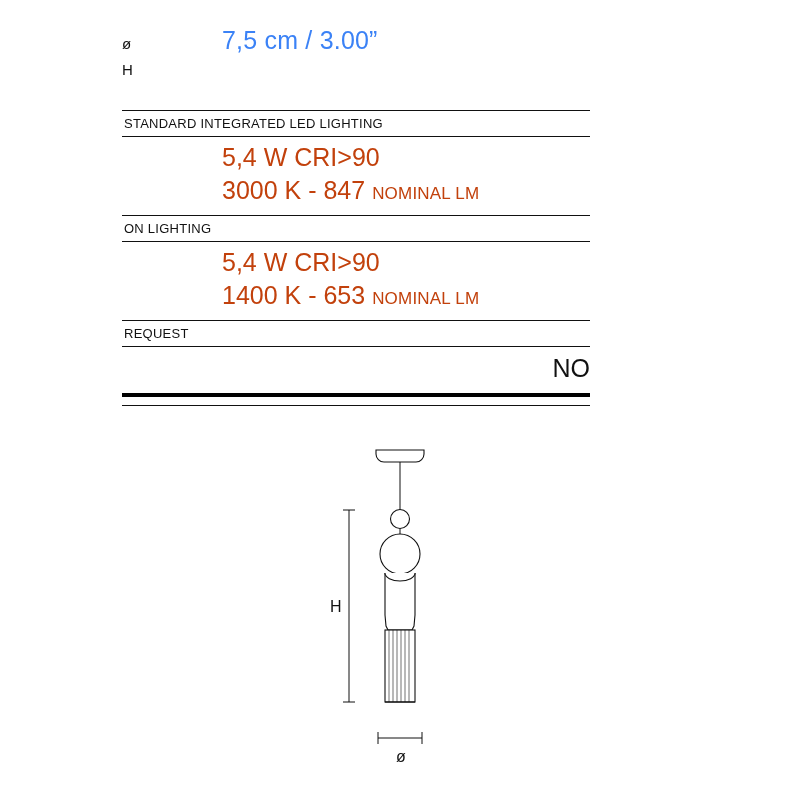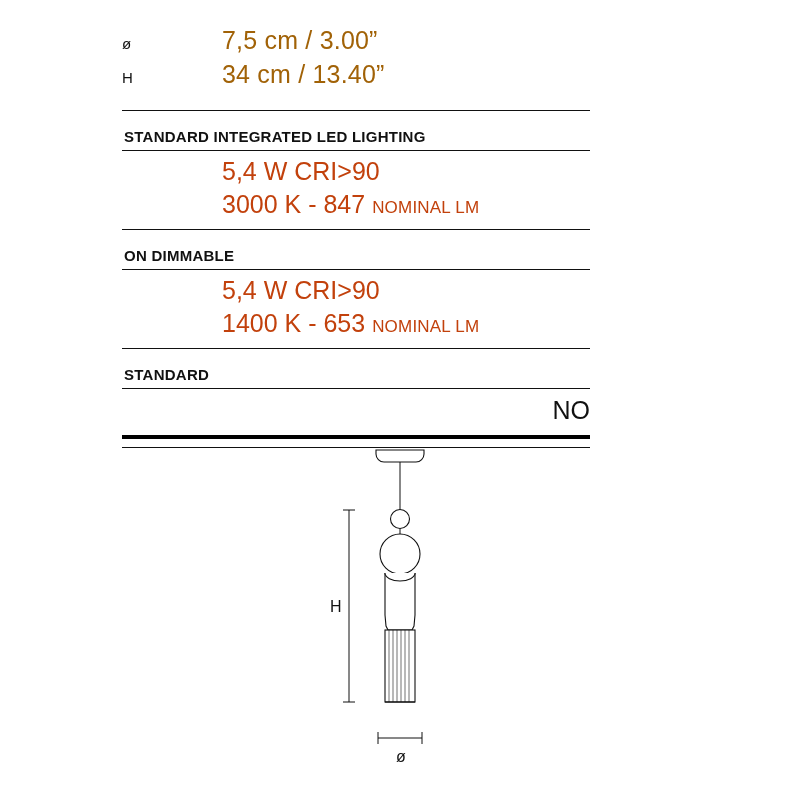--- a/index.html
+++ b/index.html
@@ -38,44 +38,43 @@
   }
   .dim-symbol {
     width: 100px;
     font-size: 15px;
     color: #111;
     line-height: 1;
   }
   .dim-value {
     font-size: 25px;
     letter-spacing: 0.2px;
-    color: #a16207;
+    color: #3b82f6;
     line-height: 1;
   }
 
   .rule-thin {
     border-top: 1.6px solid #111;
     width: 468px;
   }
   .rule-hair {
     border-top: 1.2px solid #111;
     width: 468px;
   }
   .rule-thick {
     border-top: 4px solid #000;
     width: 468px;
   }
 
   .section-label {
-    font-size: 15px;
-    font-weight: bold;
+    font-size: 13px;
+    font-weight: normal;
     letter-spacing: 0.25px;
     padding: 5px 0 5px 2px;
     color: #111;
-    margin-top: 12px;
   }
 
   .value-block {
     padding: 4px 0 8px 100px;
   }
   .value-line {
     font-size: 25px;
     line-height: 1.32;
     color: #c2410c;
     white-space: nowrap;
@@ -121,45 +120,44 @@
 
   <div class="spec-table">
 
     <div class="dim-row">
       <div class="dim-symbol">ø</div>
       <div class="dim-value">7,5 cm / 3.00”</div>
     </div>
 
     <div class="dim-row">
       <div class="dim-symbol">H</div>
-      <div class="dim-value">34 cm / 13.40”</div>
     </div>
 
     <div class="gap-md"></div>
 
     <div class="rule-thin"></div>
     <div class="section-label">STANDARD INTEGRATED LED LIGHTING</div>
     <div class="rule-hair"></div>
 
     <div class="value-block">
       <div class="value-line">5,4 W CRI&gt;90</div>
       <div class="value-line"><span>3000 K - 847 </span><span class="small">NOMINAL LM</span></div>
     </div>
 
     <div class="rule-hair"></div>
-    <div class="section-label">ON DIMMABLE</div>
+    <div class="section-label">ON LIGHTING</div>
     <div class="rule-hair"></div>
 
     <div class="value-block">
       <div class="value-line">5,4 W CRI&gt;90</div>
       <div class="value-line"><span>1400 K - 653 </span><span class="small">NOMINAL LM</span></div>
     </div>
 
     <div class="rule-hair"></div>
-    <div class="section-label">STANDARD</div>
+    <div class="section-label">REQUEST</div>
     <div class="rule-hair"></div>
 
     <div class="value-single">NO</div>
 
     <div class="rule-thick"></div>
     <div class="gap-sm"></div>
     <div class="rule-thin"></div>
   </div>
 
   <div class="drawing">

